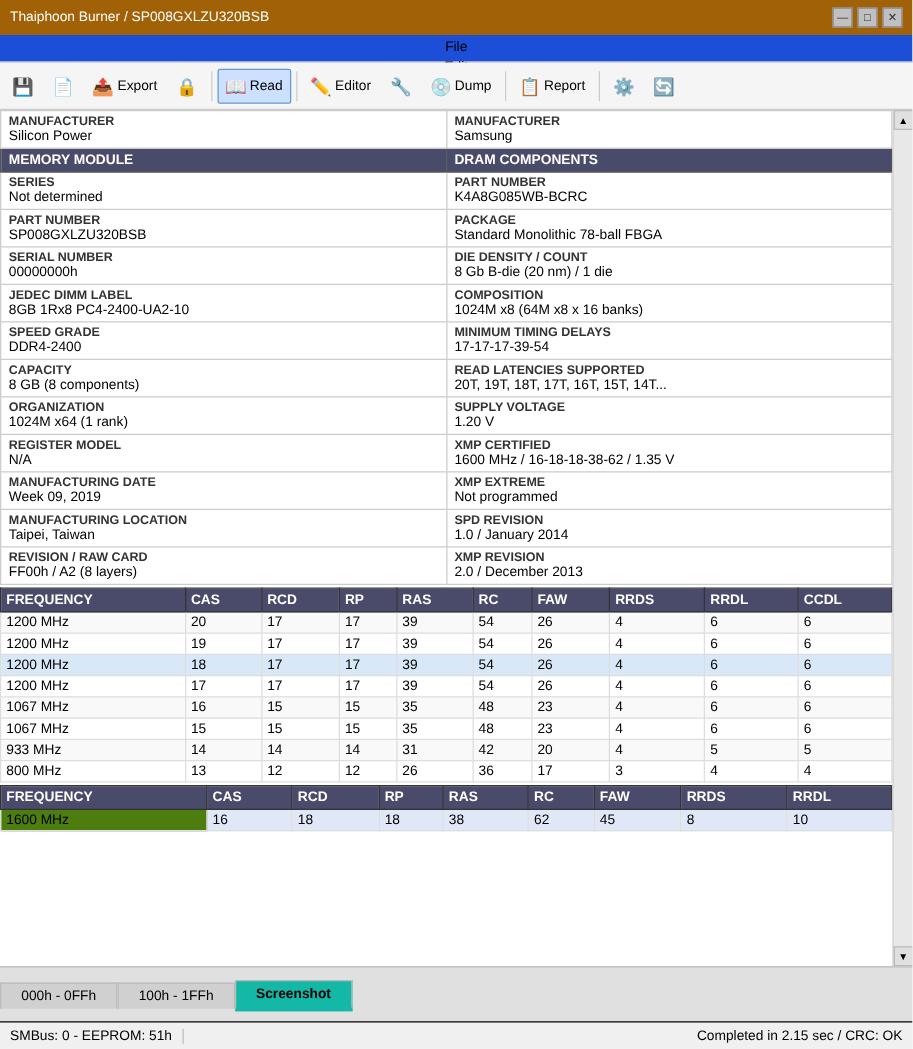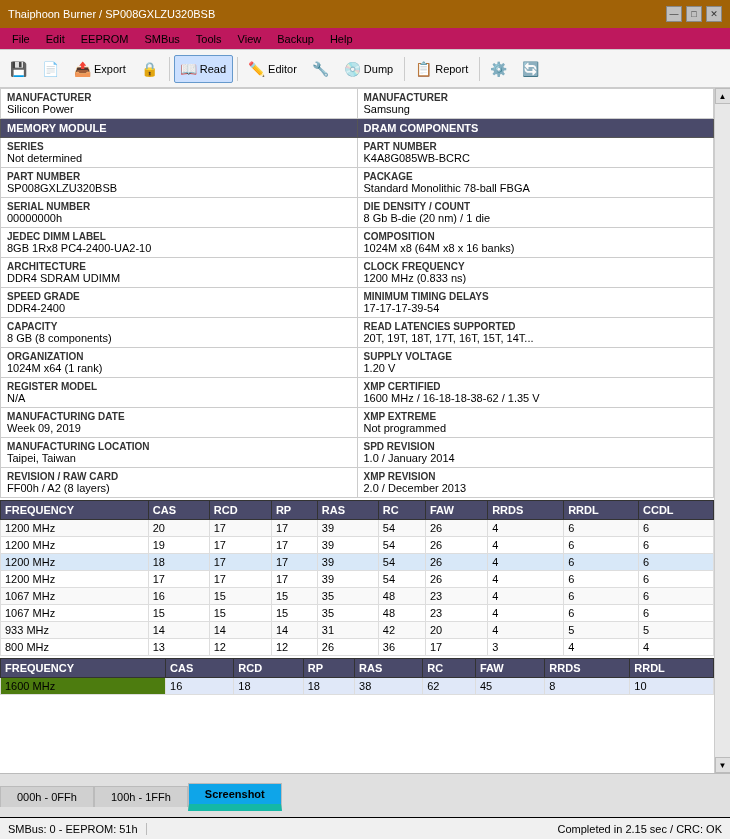--- a/index.html
+++ b/index.html
@@ -29,26 +29,27 @@
     }
     .title-btn {
       width: 16px; height: 16px;
       background: #c0c0c0;
       border: 1px solid #888;
       display: flex; align-items: center; justify-content: center;
       font-size: 9px; cursor: pointer;
       color: #333;
     }
     .menu-bar {
-      background: #be185d;
+      background: #1d4ed8;
       border-bottom: 1px solid #ccc;
       display: flex;
       align-items: center;
       padding: 2px 4px;
       height: 22px;
+      flex-direction: column;
     }
     .menu-item {
       padding: 2px 8px;
       cursor: pointer;
       font-size: 11px;
     }
     .toolbar {
       background: #f5f5f5;
       border-bottom: 1px solid #ccc;
       display: flex;
@@ -170,23 +171,23 @@
     .tab-item {
       padding: 4px 16px;
       border: 1px solid #bbb;
       background: #d0d0d0;
       font-size: 11px;
       cursor: pointer;
       border-bottom: none;
       margin-top: 2px;
     }
     .tab-item.active {
-      background: #0ea5e9;
+      background: #14b8a6;
       font-weight: bold;
-      border-bottom: 7px solid #14b8a6;
+      border-bottom: 4px solid #14b8a6;
     }
     .status-bar {
       display: flex;
       align-items: center;
       background: #f0f0f0;
       border-top: 1px solid #000000;
       height: 22px;
       padding: 0 8px;
       font-size: 11px;
       gap: 0;
@@ -342,30 +343,20 @@
         <td class="info-cell">
           <div class="label">JEDEC DIMM LABEL</div>
           <div class="value">8GB 1Rx8 PC4-2400-UA2-10</div>
         </td>
         <td class="info-cell">
           <div class="label">COMPOSITION</div>
           <div class="value">1024M x8 (64M x8 x 16 banks)</div>
         </td>
       </tr>
 
-      <tr>
-        <td class="info-cell">
-          <div class="label">ARCHITECTURE</div>
-          <div class="value">DDR4 SDRAM UDIMM</div>
-        </td>
-        <td class="info-cell">
-          <div class="label">CLOCK FREQUENCY</div>
-          <div class="value">1200 MHz (0.833 ns)</div>
-        </td>
-      </tr>
 
       <tr>
         <td class="info-cell">
           <div class="label">SPEED GRADE</div>
           <div class="value">DDR4-2400</div>
         </td>
         <td class="info-cell">
           <div class="label">MINIMUM TIMING DELAYS</div>
           <div class="value">17-17-17-39-54</div>
         </td>

